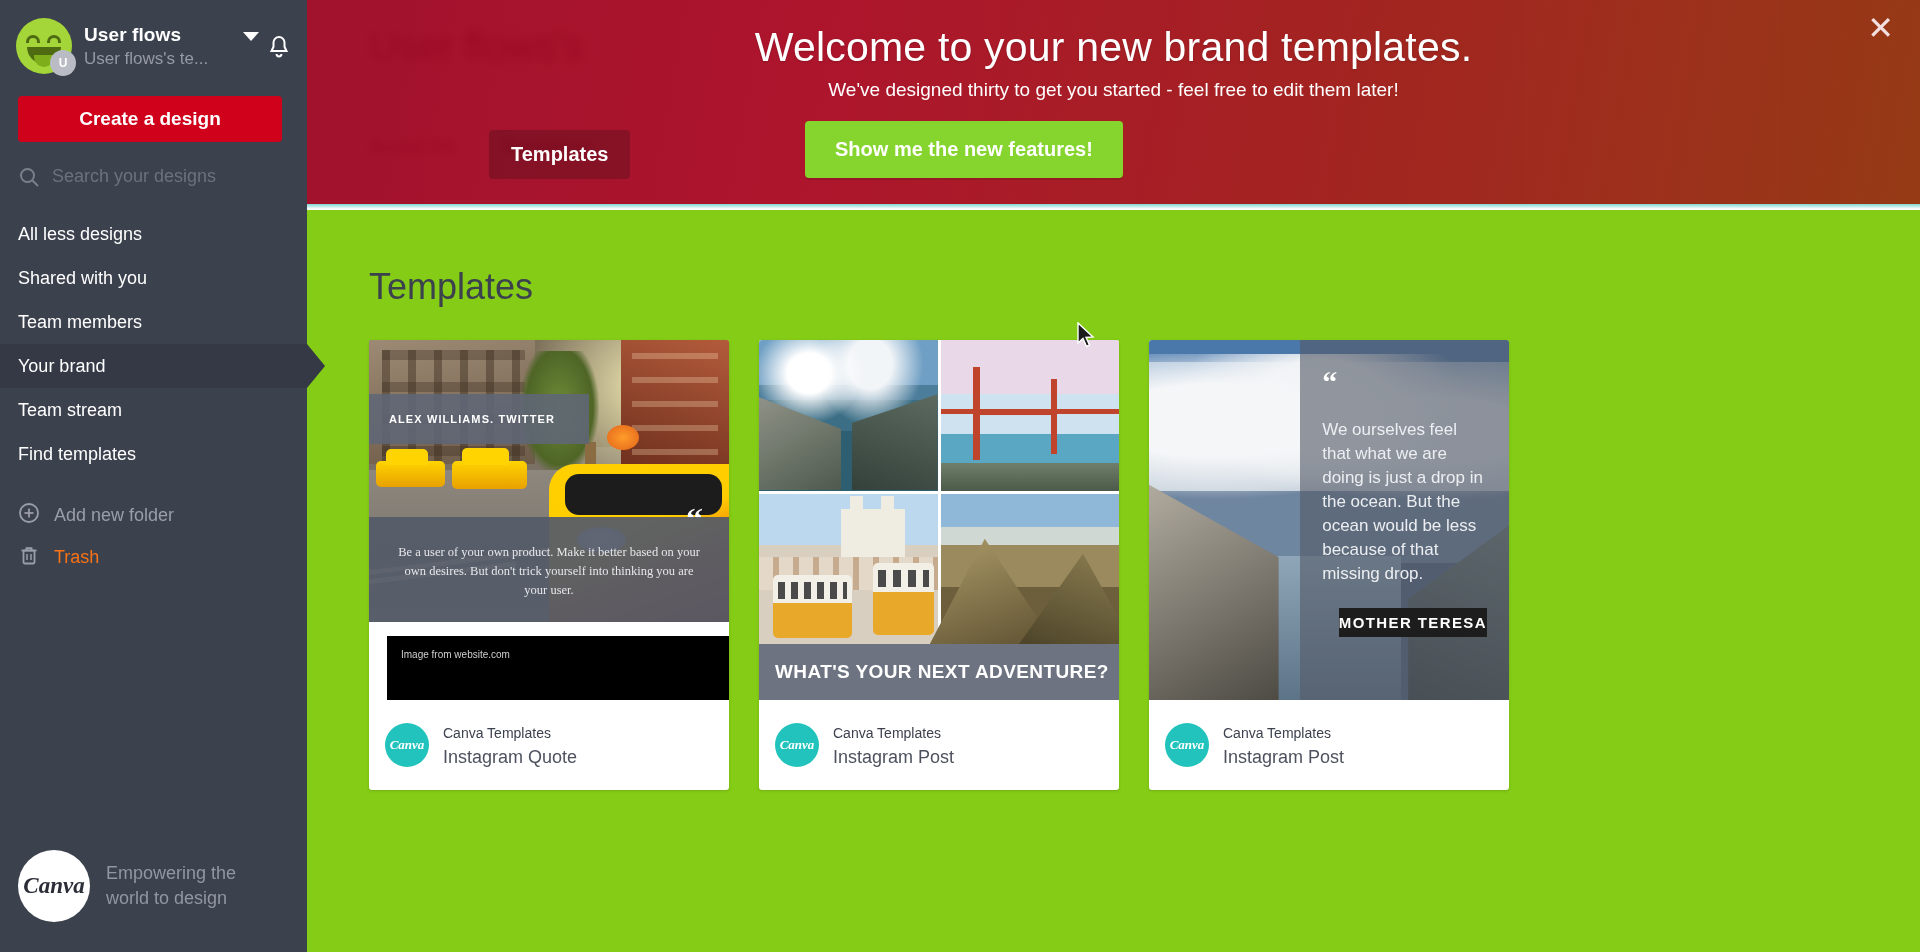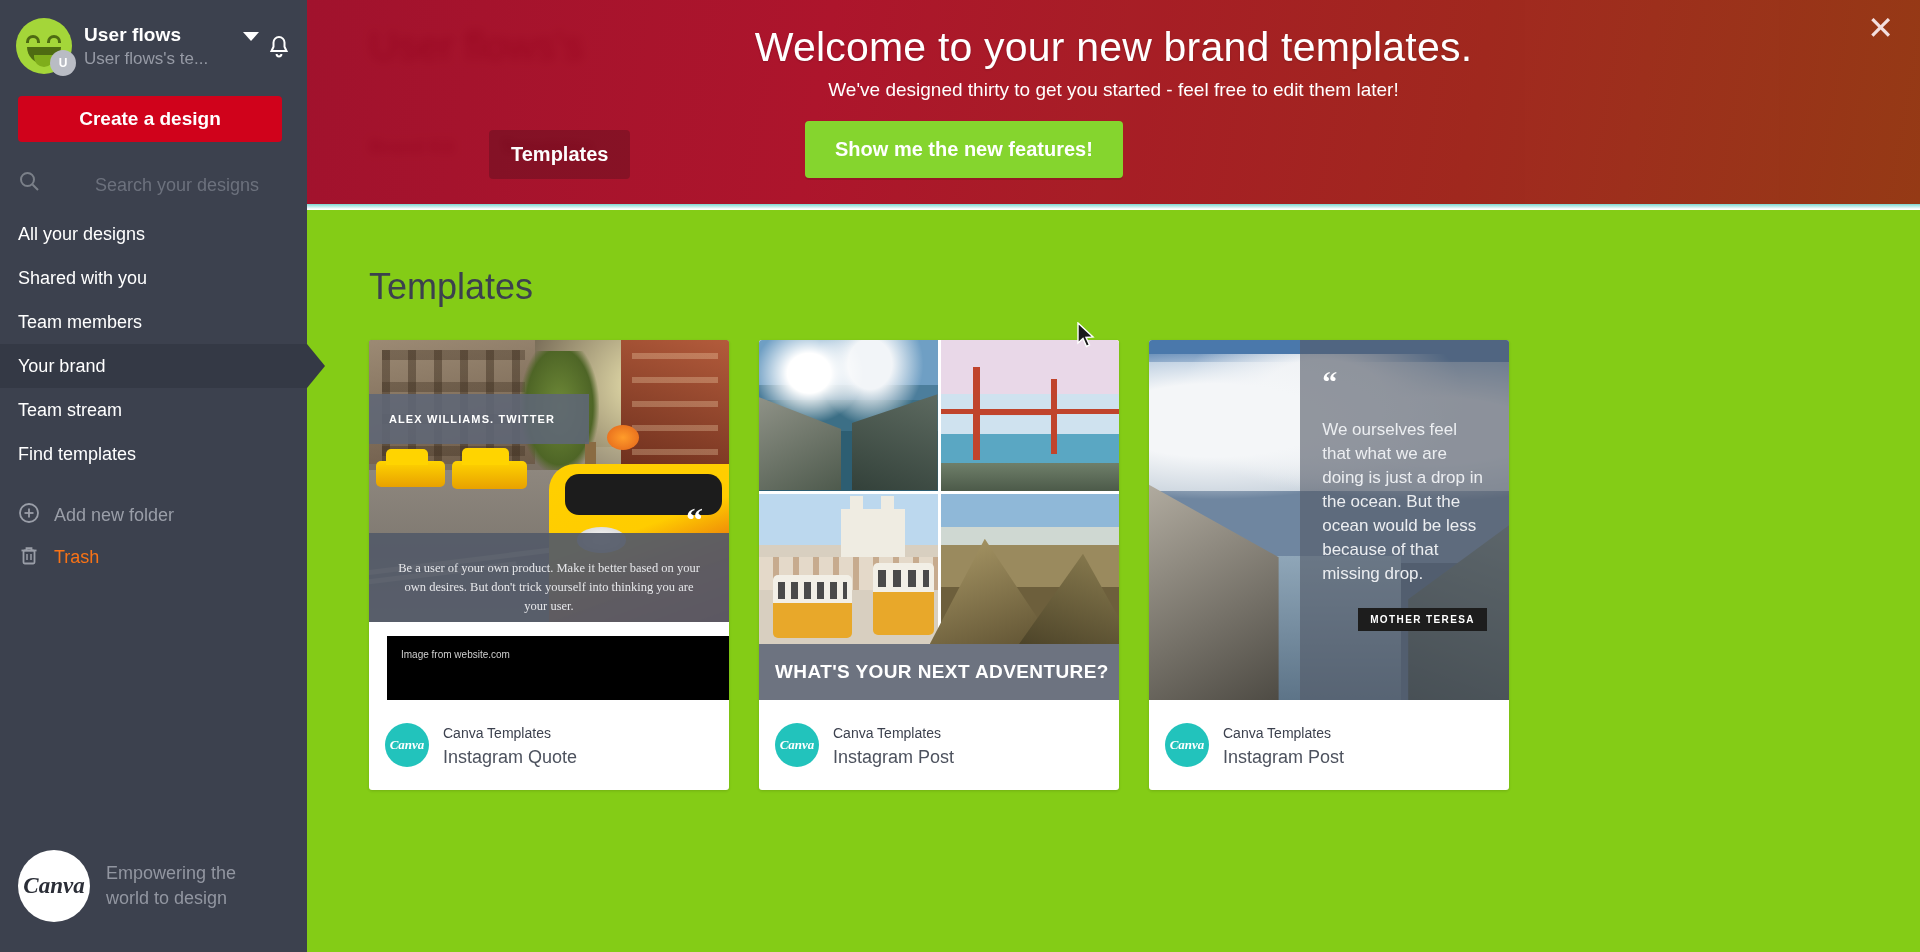--- a/index.html
+++ b/index.html
@@ -39,21 +39,21 @@
   .acct-caret{ width:0;height:0;border-left:8px solid transparent;border-right:8px solid transparent;
                border-top:9px solid #fff; margin-left:6px; margin-right:4px; align-self:flex-start; margin-top:14px;}
   .bell{ margin-left:4px; margin-top:8px; flex:0 0 auto; }
 
   .create-btn{
     display:block; margin:22px 23px 0 18px; height:46px; line-height:46px;
     background:#d0021b; color:#fff; border:none; border-radius:4px;
     font-size:19px; font-weight:700; text-align:center; cursor:pointer;
     width:264px; font-family:inherit;
   }
-  .search-row{ display:flex; align-items:flex-end; margin:24px 16px 0 18px; height:30px;gap:43px;}
+  .search-row{ display:flex; align-items:flex-start; margin:24px 16px 0 18px; height:30px;}
   .search-row svg{ flex:0 0 auto; }
   .search-ph{ margin-left:12px; color:#6c717d; font-size:18px; }
 
   .nav{ margin-top:16px; }
   .nav-item{
     height:44px; line-height:44px; padding-left:18px; font-size:18px;
     color:#fff; cursor:pointer; position:relative;
   }
   .nav-item.active{ background:#343945; }
   .nav-item.active .arrow{
@@ -185,21 +185,21 @@
   .c1-pole{ position:absolute; left:60%; bottom:42%; width:3%; height:22%; background:#8a6b42;}
   .c1-sign{ position:absolute; left:66%; top:30%; width:9%; height:9%;
     background:radial-gradient(#ff9c2a,#e2631a); border-radius:50%;}
 
   .c1-namebar{
     position:absolute; left:0; top:15%; width:61%; height:14%;
     background:rgba(95,103,118,.88); display:flex; align-items:center;
   }
   .c1-namebar span{ color:#fff; font-size:11px; font-weight:700; letter-spacing:1.1px; padding-left:20px;}
   .c1-quotebox{
-    position:absolute; left:0; right:0; bottom:78px; height:89px;
+    position:absolute; left:0; right:0; bottom:78px; height:105px;
     background:rgba(84,90,104,.93); color:#e6e7ea;
     font-family:"Liberation Serif", serif; font-size:12.5px; line-height:19px;
     text-align:center; padding:26px 26px 0 26px;
   }
   .c1-bigq{
     position:absolute; right:26px; bottom:170px; color:#fff;
     font-family:"Liberation Serif", serif; font-size:34px; font-weight:700; line-height:20px;
   }
   .c1-credit{
     position:absolute; left:18px; bottom:0; width:100%; height:64px; background:#000;
@@ -284,21 +284,21 @@
     background:linear-gradient(200deg,#6c7a72,#35403a);
     clip-path:polygon(100% 0,0 44%,0 100%,100% 100%);}
   .c3-overlay{ position:absolute; right:0; top:0; width:58%; height:100%;
     background:rgba(84,90,104,.62);}
   .c3-q{ position:absolute; right:0; top:34px; width:58%;
     color:#fff; font-family:"Liberation Serif", serif; font-size:30px; font-weight:700;
     line-height:16px; padding-left:22px;}
   .c3-text{ position:absolute; right:0; top:78px; width:58%;
     color:#eceef1; font-size:17px; line-height:24px; padding:0 20px 0 22px;}
   .c3-author{ position:absolute; right:22px; top:268px; background:#1d1d1d;
-    color:#fff; font-size:10px; font-weight:700; letter-spacing:1.4px; padding:6px 12px;}
+    color:#fff; font-size:15px; font-weight:700; letter-spacing:1.4px; padding:6px 0;}
 
   
   .cfoot{ height:90px; display:flex; align-items:center; padding-left:16px; }
   .cv-badge{
     width:44px;height:44px;border-radius:50%;background:#22c3bc; flex:0 0 44px;
     display:flex;align-items:center;justify-content:center;
     font-family:"Liberation Serif", serif; font-style:italic; font-weight:700;
     font-size:13px; color:#fff;
   }
   .cfoot-text{ margin-left:14px; }
@@ -342,21 +342,21 @@
     <span>
       <svg width="22" height="22" viewBox="0 0 22 22">
         <circle cx="9.5" cy="9.5" r="6.5" fill="none" stroke="#7b8089" stroke-width="2"></circle>
         <line x1="14.5" y1="14.5" x2="20" y2="20" stroke="#7b8089" stroke-width="2"></line>
       </svg>
     </span>
     <span class="search-ph">Search your designs</span>
   </div>
 
   <div class="nav" id="nav">
-      <div class="nav-item"><span>All your designs</span></div>
+      <div class="nav-item"><span>All less designs</span></div>
       <div class="nav-item"><span>Shared with you</span></div>
       <div class="nav-item"><span>Team members</span></div>
       <div class="nav-item active"><span>Your brand</span><div class="arrow"></div></div>
       <div class="nav-item"><span>Team stream</span></div>
       <div class="nav-item"><span>Find templates</span></div>
     </div>
 
   <div class="nav-sep"></div>
 
   <div class="nav-icon-item muted">

